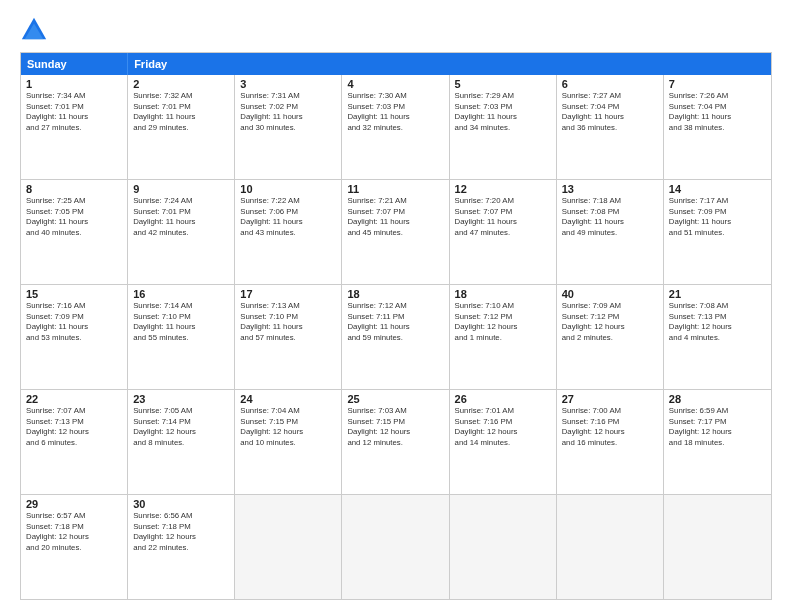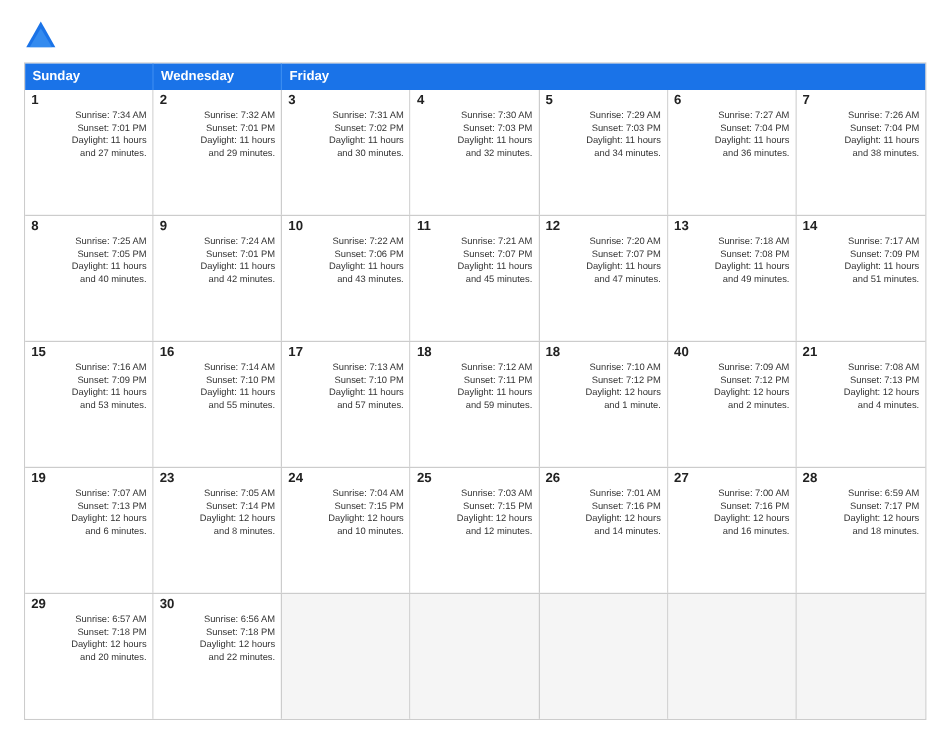--- a/index.html
+++ b/index.html
@@ -107,21 +107,20 @@
       font-size: 11px;
       font-weight: bold;
       color: #222;
       display: block;
       margin-bottom: 1px;
     }
     .cell-text {
       font-size: 7.8px;
       color: #333;
       line-height: 1.35;
-      text-align: right;
     }
   </style>
 </head>
 <body>
 
 <div class="page">
   <div class="header">
     <div class="logo">
       <svg class="logo-icon" viewBox="0 0 30 30">
         <polygon points="15,2 28,25 2,25" fill="#1a73e8"></polygon>
@@ -134,21 +133,20 @@
     </div>
     <div class="title-area">
       <div class="month-title"></div>
       <div class="subtitle"></div>
     </div>
   </div>
 
   <div class="calendar">
     <div class="cal-header">
     <div class="cal-header-cell">Sunday</div>
-        <div class="cal-header-cell">Wednesday</div>
         <div class="cal-header-cell">Friday</div>
       </div>
     <div class="cal-body">
     <div class="cal-row">
           <div class="cal-cell">
             <span class="day-num">1</span>
             <div class="cell-text">Sunrise: 7:34 AM<br>Sunset: 7:01 PM<br>Daylight: 11 hours<br>and 27 minutes.</div>
           </div>
           <div class="cal-cell">
             <span class="day-num">2</span>
@@ -230,21 +228,21 @@
             <span class="day-num">40</span>
             <div class="cell-text">Sunrise: 7:09 AM<br>Sunset: 7:12 PM<br>Daylight: 12 hours<br>and 2 minutes.</div>
           </div>
           <div class="cal-cell">
             <span class="day-num">21</span>
             <div class="cell-text">Sunrise: 7:08 AM<br>Sunset: 7:13 PM<br>Daylight: 12 hours<br>and 4 minutes.</div>
           </div>
         </div>
         <div class="cal-row">
           <div class="cal-cell">
-            <span class="day-num">19</span>
+            <span class="day-num">22</span>
             <div class="cell-text">Sunrise: 7:07 AM<br>Sunset: 7:13 PM<br>Daylight: 12 hours<br>and 6 minutes.</div>
           </div>
           <div class="cal-cell">
             <span class="day-num">23</span>
             <div class="cell-text">Sunrise: 7:05 AM<br>Sunset: 7:14 PM<br>Daylight: 12 hours<br>and 8 minutes.</div>
           </div>
           <div class="cal-cell">
             <span class="day-num">24</span>
             <div class="cell-text">Sunrise: 7:04 AM<br>Sunset: 7:15 PM<br>Daylight: 12 hours<br>and 10 minutes.</div>
           </div>

